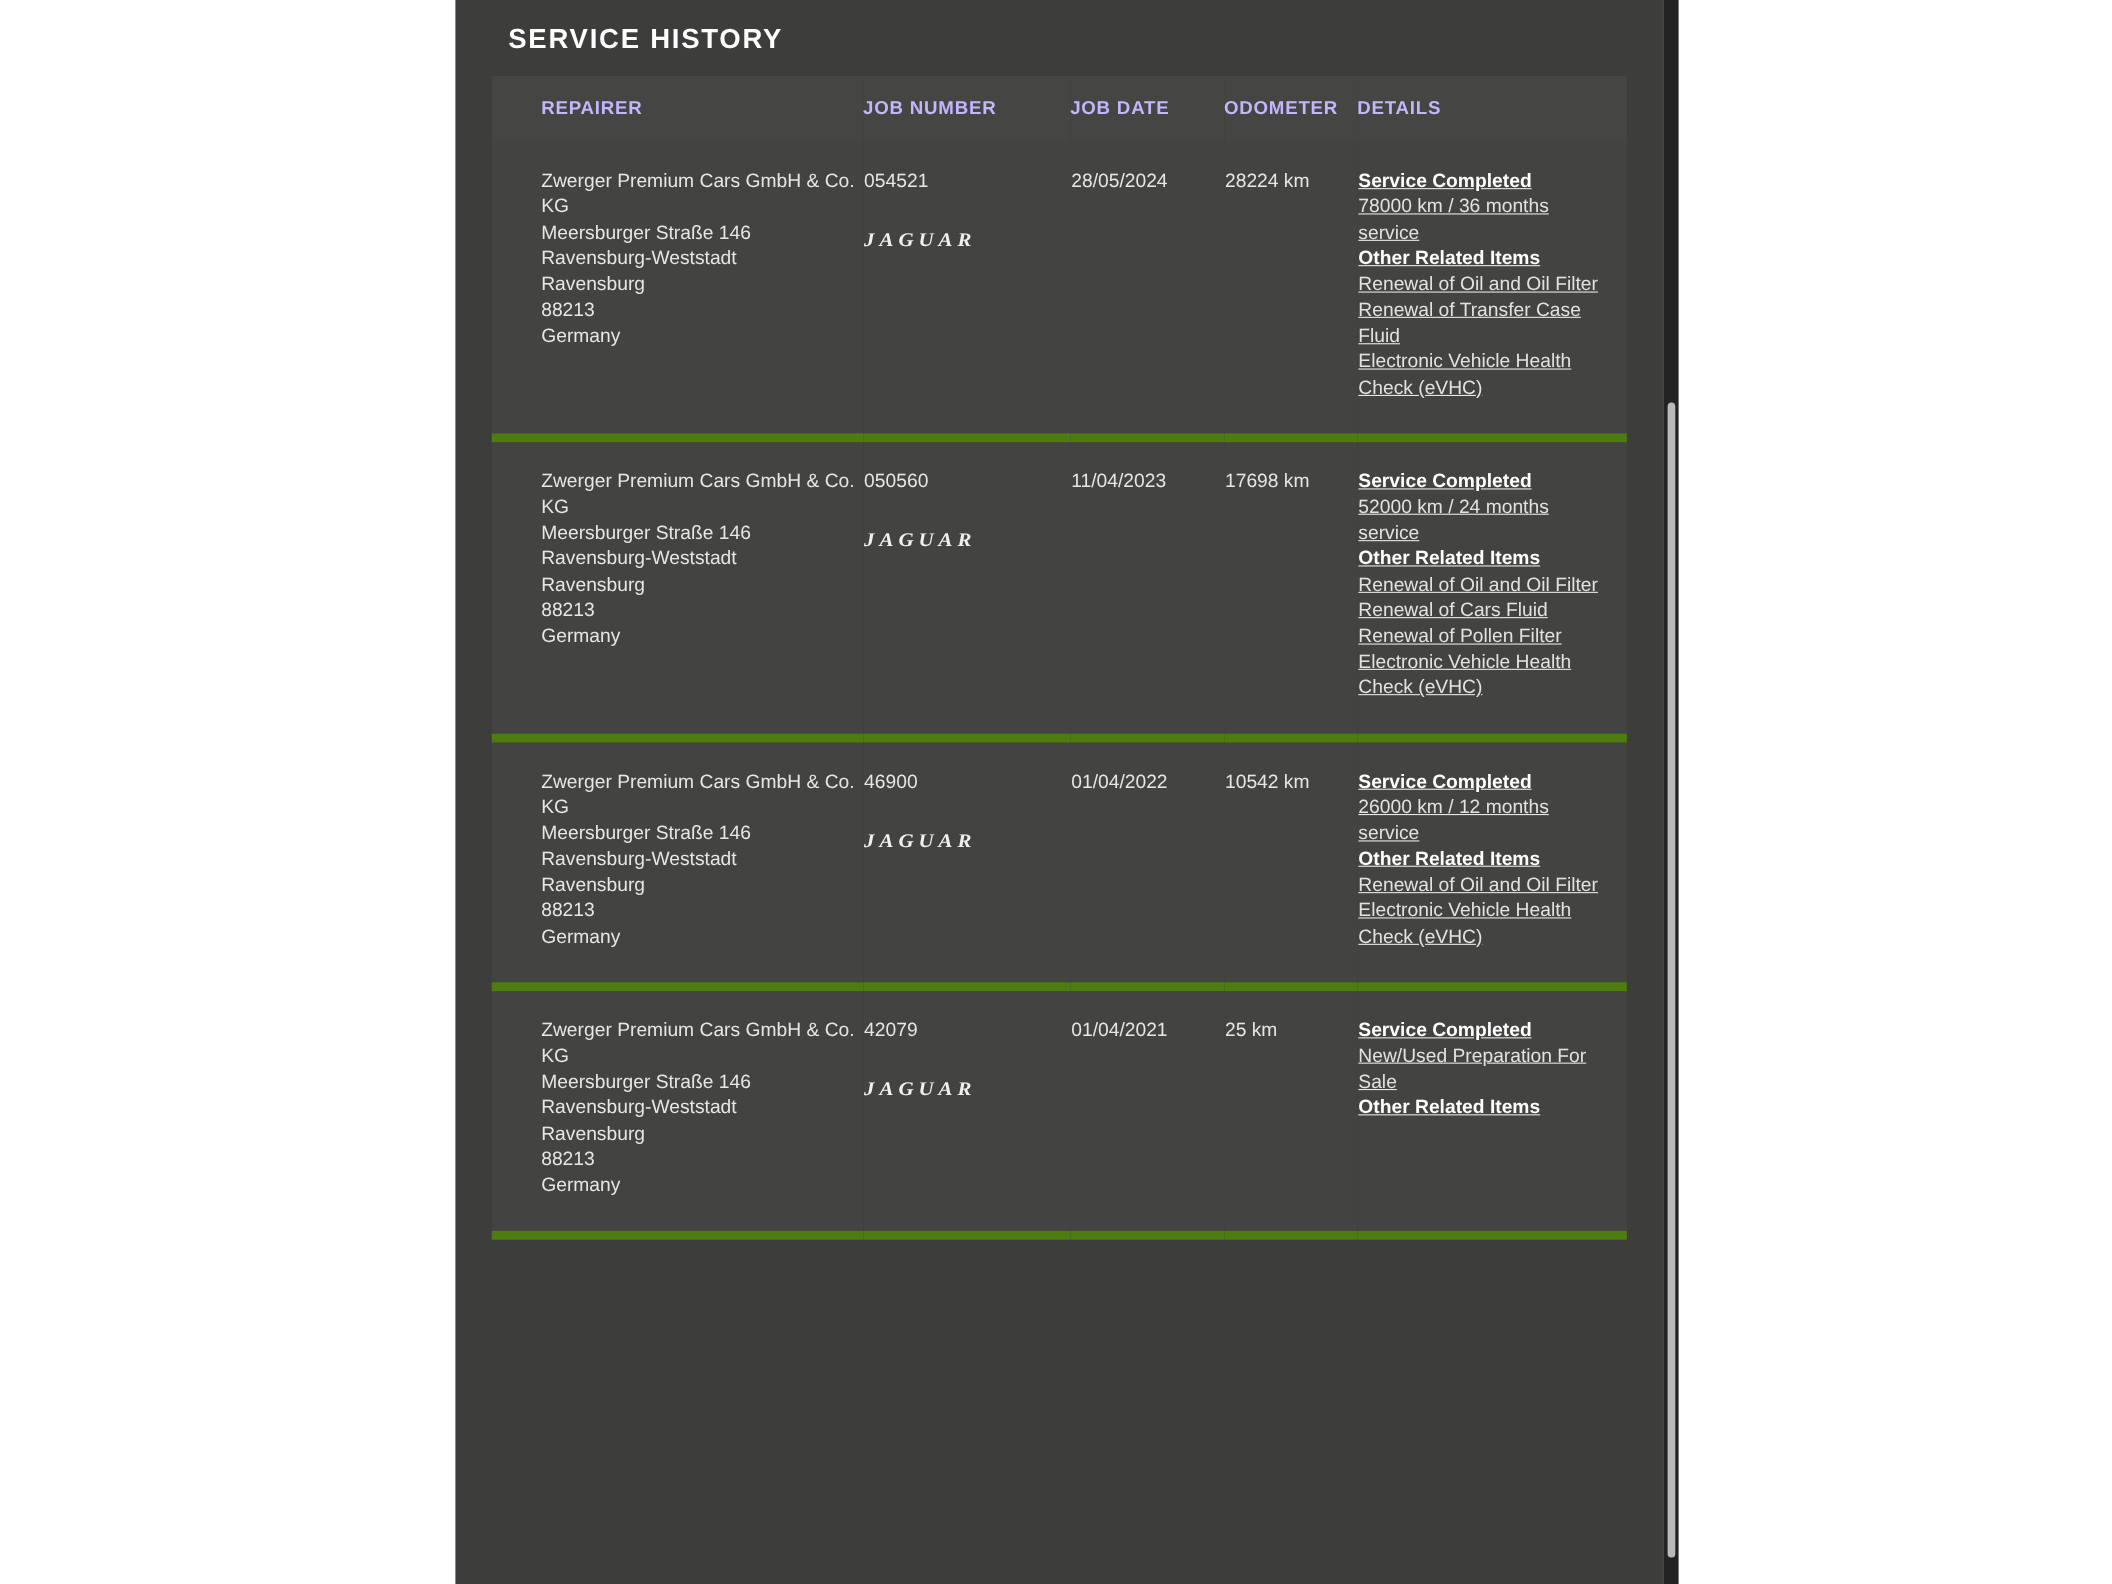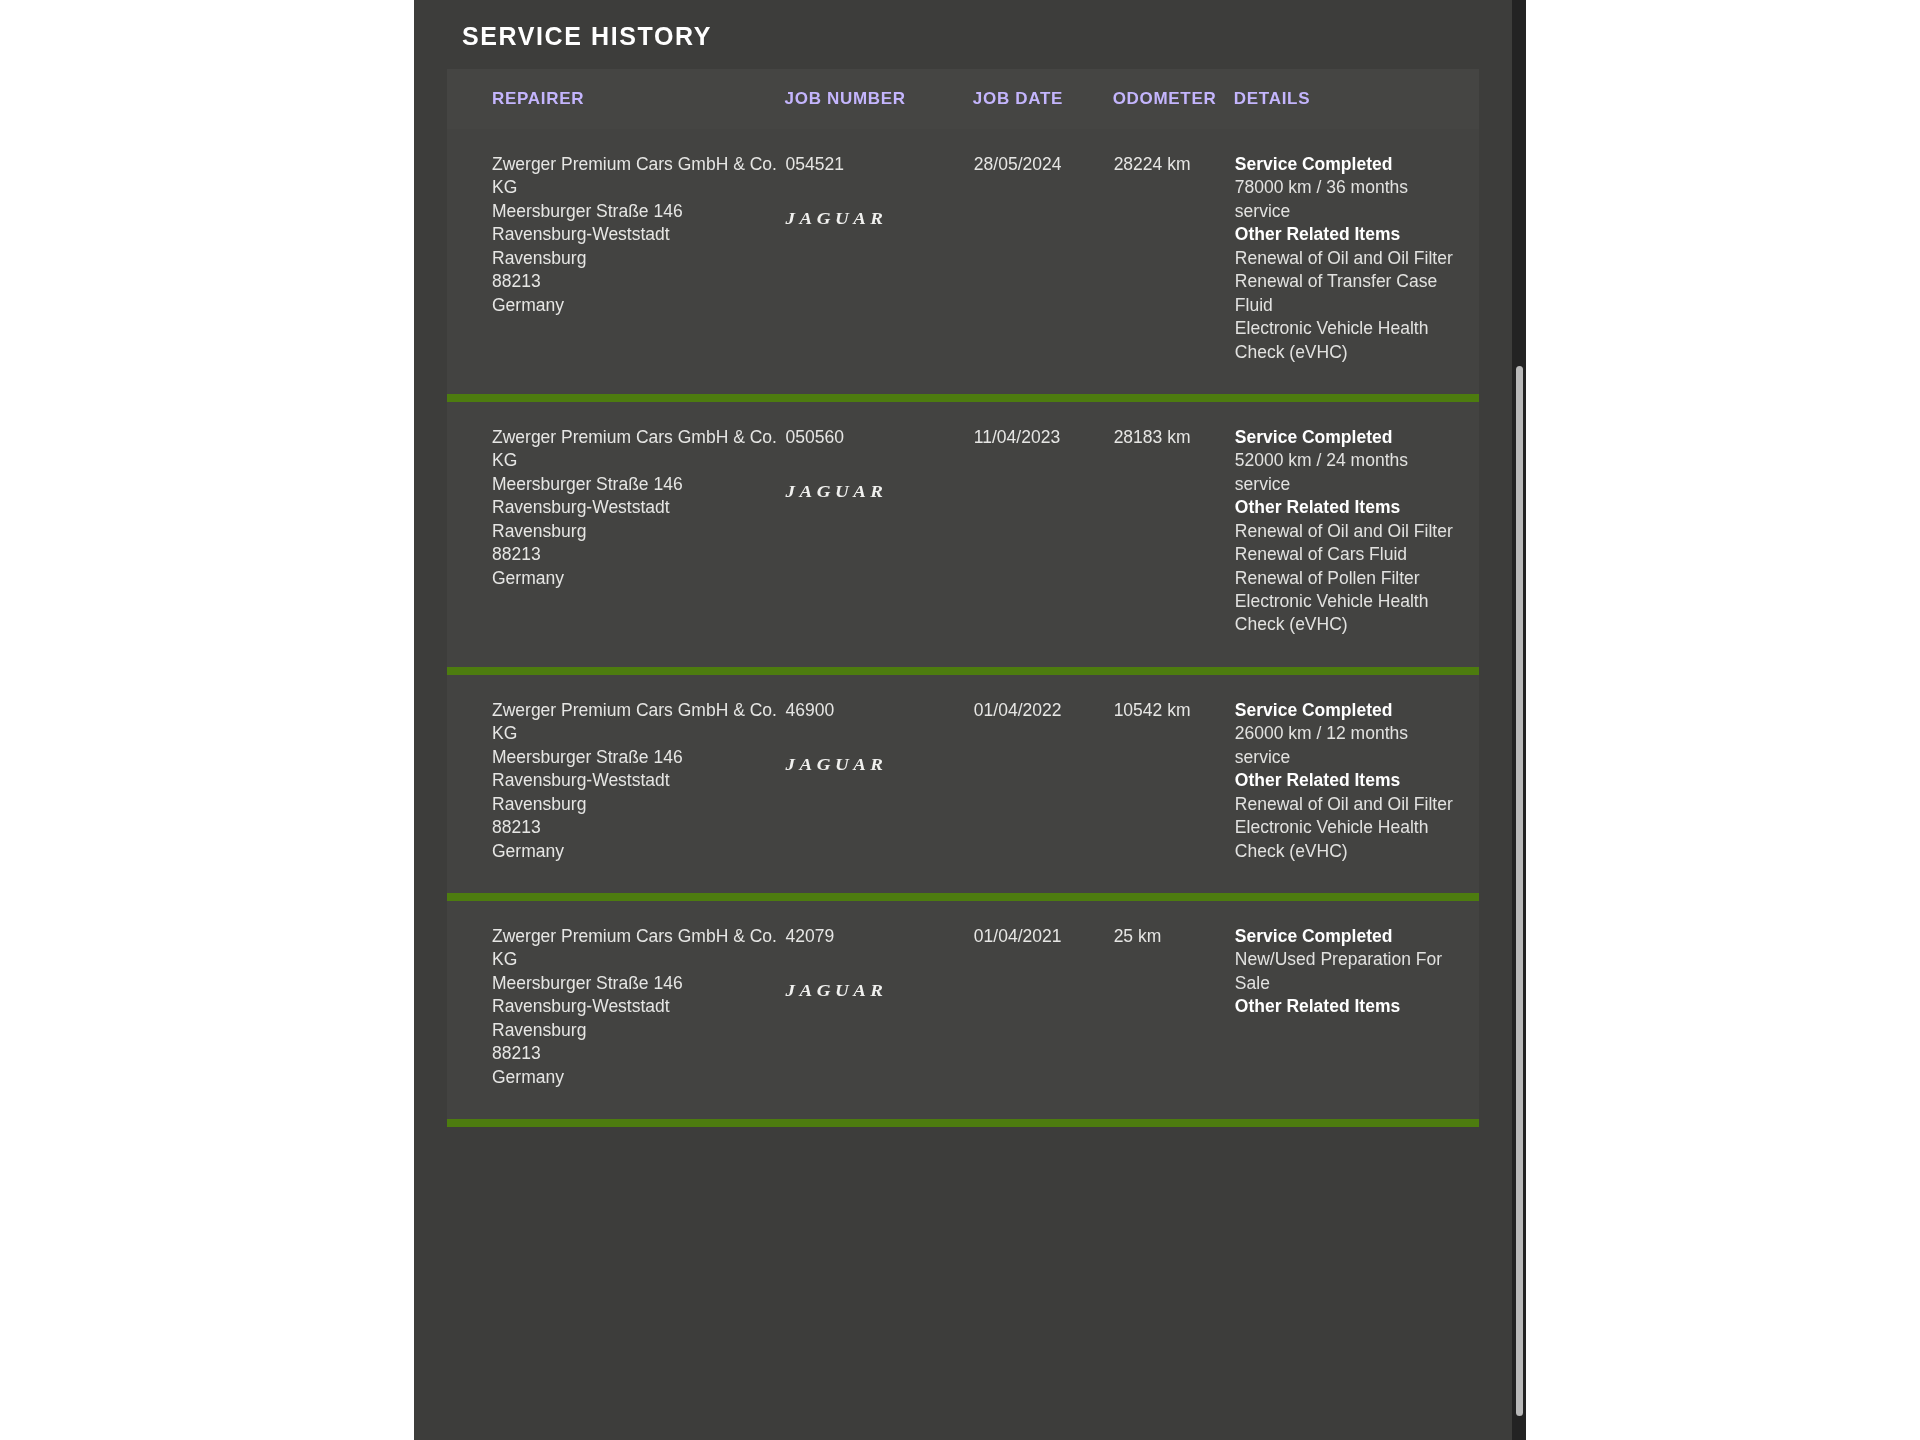--- a/index.html
+++ b/index.html
@@ -87,21 +87,21 @@
   }
 
   td.cell-repairer {
     padding-left: 45px;
     width: 300px;
     color: #e9e9e7;
   }
   td.cell-jobnum { width: 190px; }
   td.cell-jobdate { width: 140px; }
   td.cell-odo { width: 120px; }
-  td.cell-details { width: 230px; padding-right: 20px; }
+  td.cell-details { width: 230px; padding-right: 20px; text-decoration: underline; }
 
   .addr-line { display: block; white-space: pre-wrap; }
 
   .brand-logo {
     margin-top: 30px;
     color: #f0f0ee;
     font-size: 19px;
     font-weight: bold;
     font-style: italic;
     letter-spacing: 4.5px;
@@ -210,21 +210,21 @@
 Ravensburg-Weststadt
 Ravensburg
 88213
 Germany</span>
               </td>
               <td class="cell-jobnum">
                 <div>050560</div>
                 <div class="brand-logo">JAGUAR</div>
               </td>
               <td class="cell-jobdate">11/04/2023</td>
-              <td class="cell-odo">28183 km</td>
+              <td class="cell-odo">17698 km</td>
               <td class="cell-details">
                 <span class="detail-head">Service Completed</span>
                 <span class="detail-line">52000 km / 24 months service</span>
                 <span class="detail-head">Other Related Items</span>
                 <span class="detail-line">Renewal of Oil and Oil Filter</span>
                 <span class="detail-line">Renewal of Cars Fluid</span>
                 <span class="detail-line">Renewal of Pollen Filter</span>
                 <span class="detail-line">Electronic Vehicle Health Check (eVHC)</span>
               </td>
             </tr>

